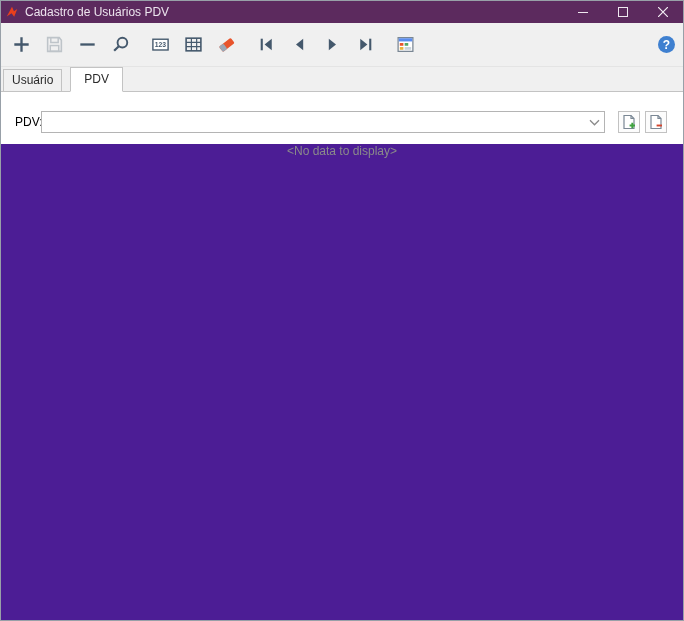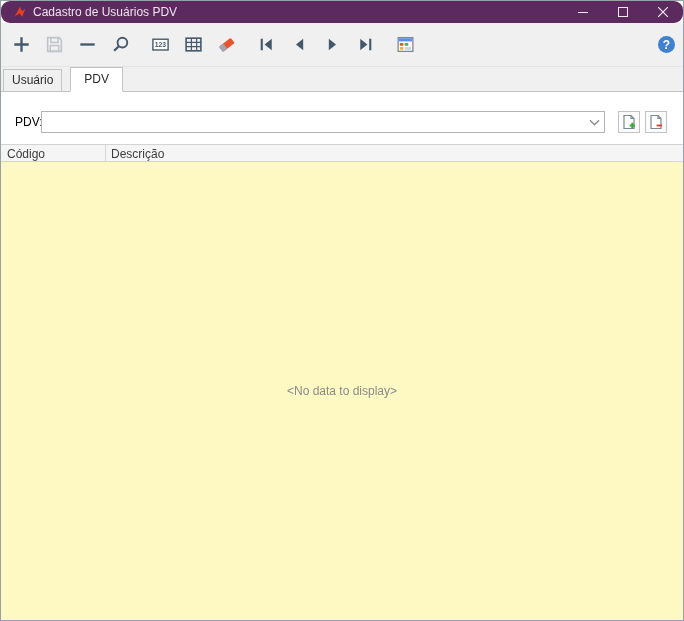--- a/index.html
+++ b/index.html
@@ -15,22 +15,21 @@
     border:1px solid #98a0a8;
     display:flex; flex-direction:column;
     background:#fff;
   }
 
   
   .titlebar {
     flex:0 0 22px;
     background:#5c2a5e;
     display:flex; align-items:center;
-    padding-left:12px;
-    border-radius:9px;
+    padding-left:4px;
   }
   .app-icon { width:14px; height:14px; margin-right:6px; display:flex; align-items:center; }
   .title { color:#ece4ee; font-size:12px; white-space:nowrap; }
   .win-controls { margin-left:auto; display:flex; height:100%; }
   .win-btn {
     width:40px; height:100%;
     display:flex; align-items:center; justify-content:center;
     cursor:pointer;
   }
 
@@ -131,22 +130,22 @@
   }
   .gh-col1 {
     width:105px; flex:0 0 105px;
     padding:2px 0 0 6px;
     border-right:1px solid #d4d4d4;
     cursor:pointer;
   }
   .gh-col2 { flex:1; padding:2px 0 0 5px; cursor:pointer; }
   .grid-body {
     flex:1;
-    display:flex; align-items:center; justify-content:center;
-    background:#fef9c3;
+    display:flex; justify-content:center;
+    background:#4c1d95;
   }
   .empty-text { color:#8a8a8a; }
 </style>
 </head>
 <body>
 
 <div class="window">
 
   <div class="titlebar">
     <span class="app-icon">
@@ -301,23 +300,19 @@
       <button class="mini-btn">
         <svg width="16" height="16" viewBox="0 0 16 16">
           <path d="M3 1.5h7l3 3v10H3z" fill="#fff" stroke="#7a8794" stroke-width="1.2"></path>
           <path d="M10 1.5v3h3" fill="none" stroke="#7a8794" stroke-width="1.2"></path>
           <path d="M8.6 11.5h5.4" stroke="#d4452c" stroke-width="1.9" fill="none"></path>
         </svg>
       </button>
     </div>
 
     <div class="grid">
-      <div class="grid-header">
-        <div class="gh-col1">Código</div>
-        <div class="gh-col2">Descrição</div>
-      </div>
       <div class="grid-body">
         <span class="empty-text">&lt;No data to display&gt;</span>
       </div>
     </div>
 
   </div>
 </div>
 
 </body></html>

